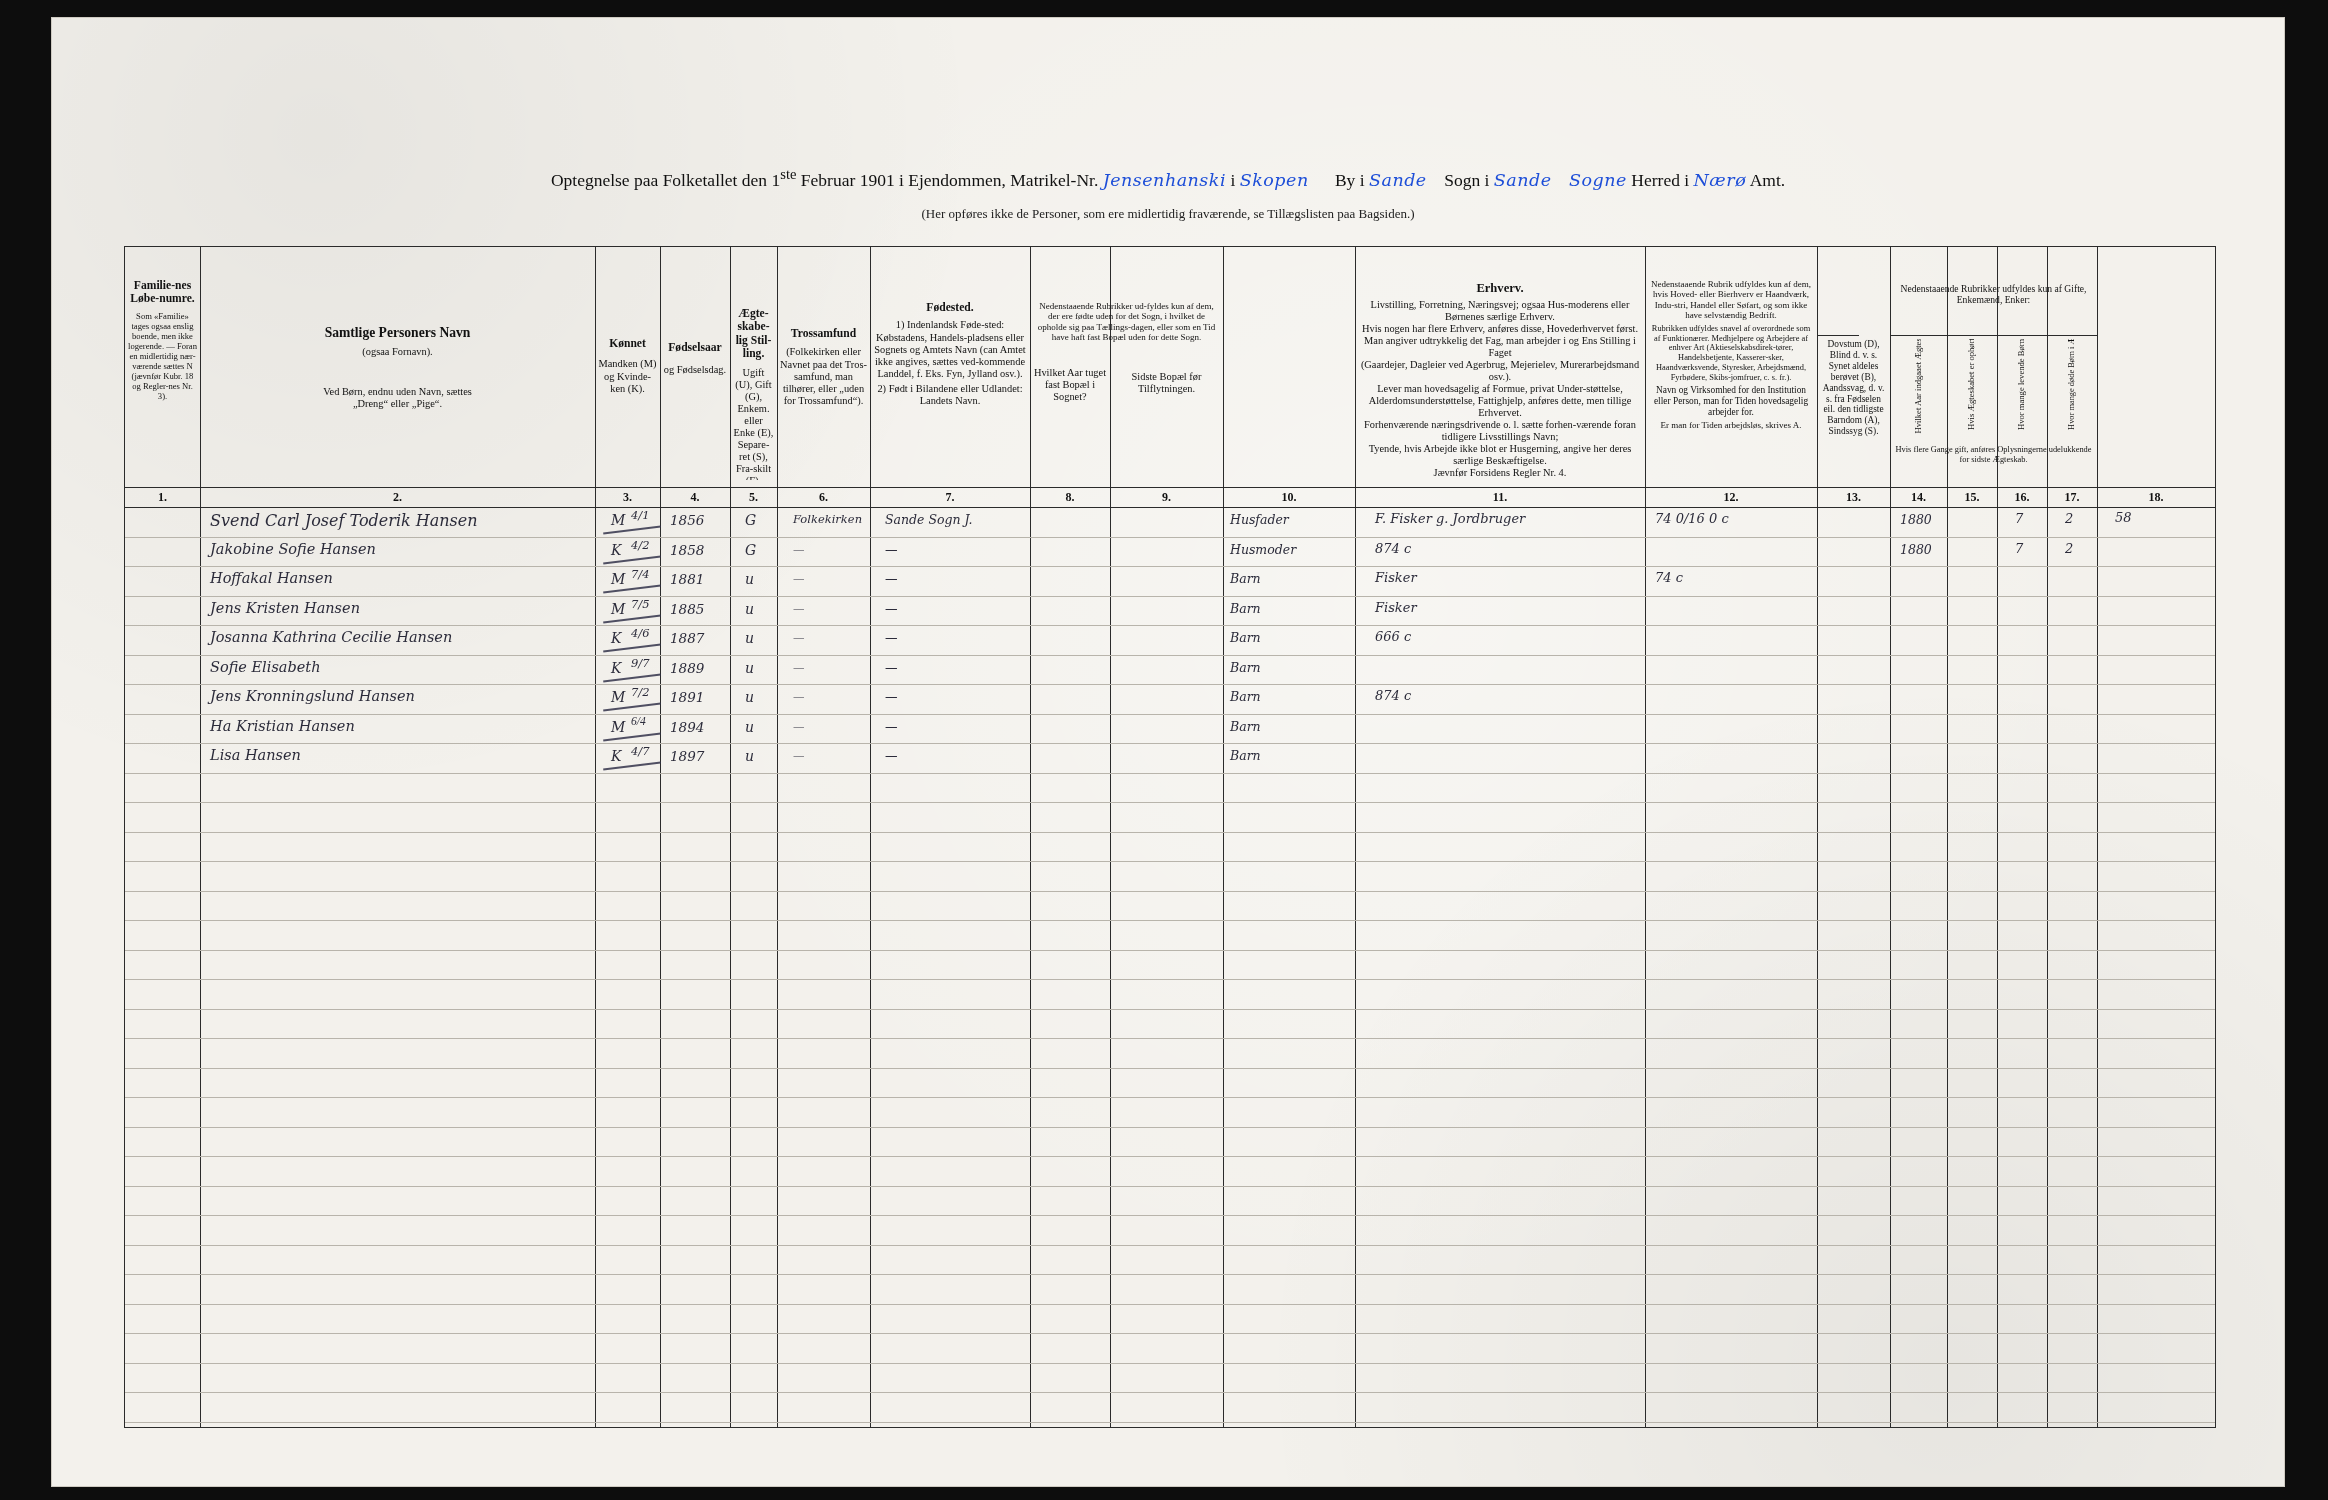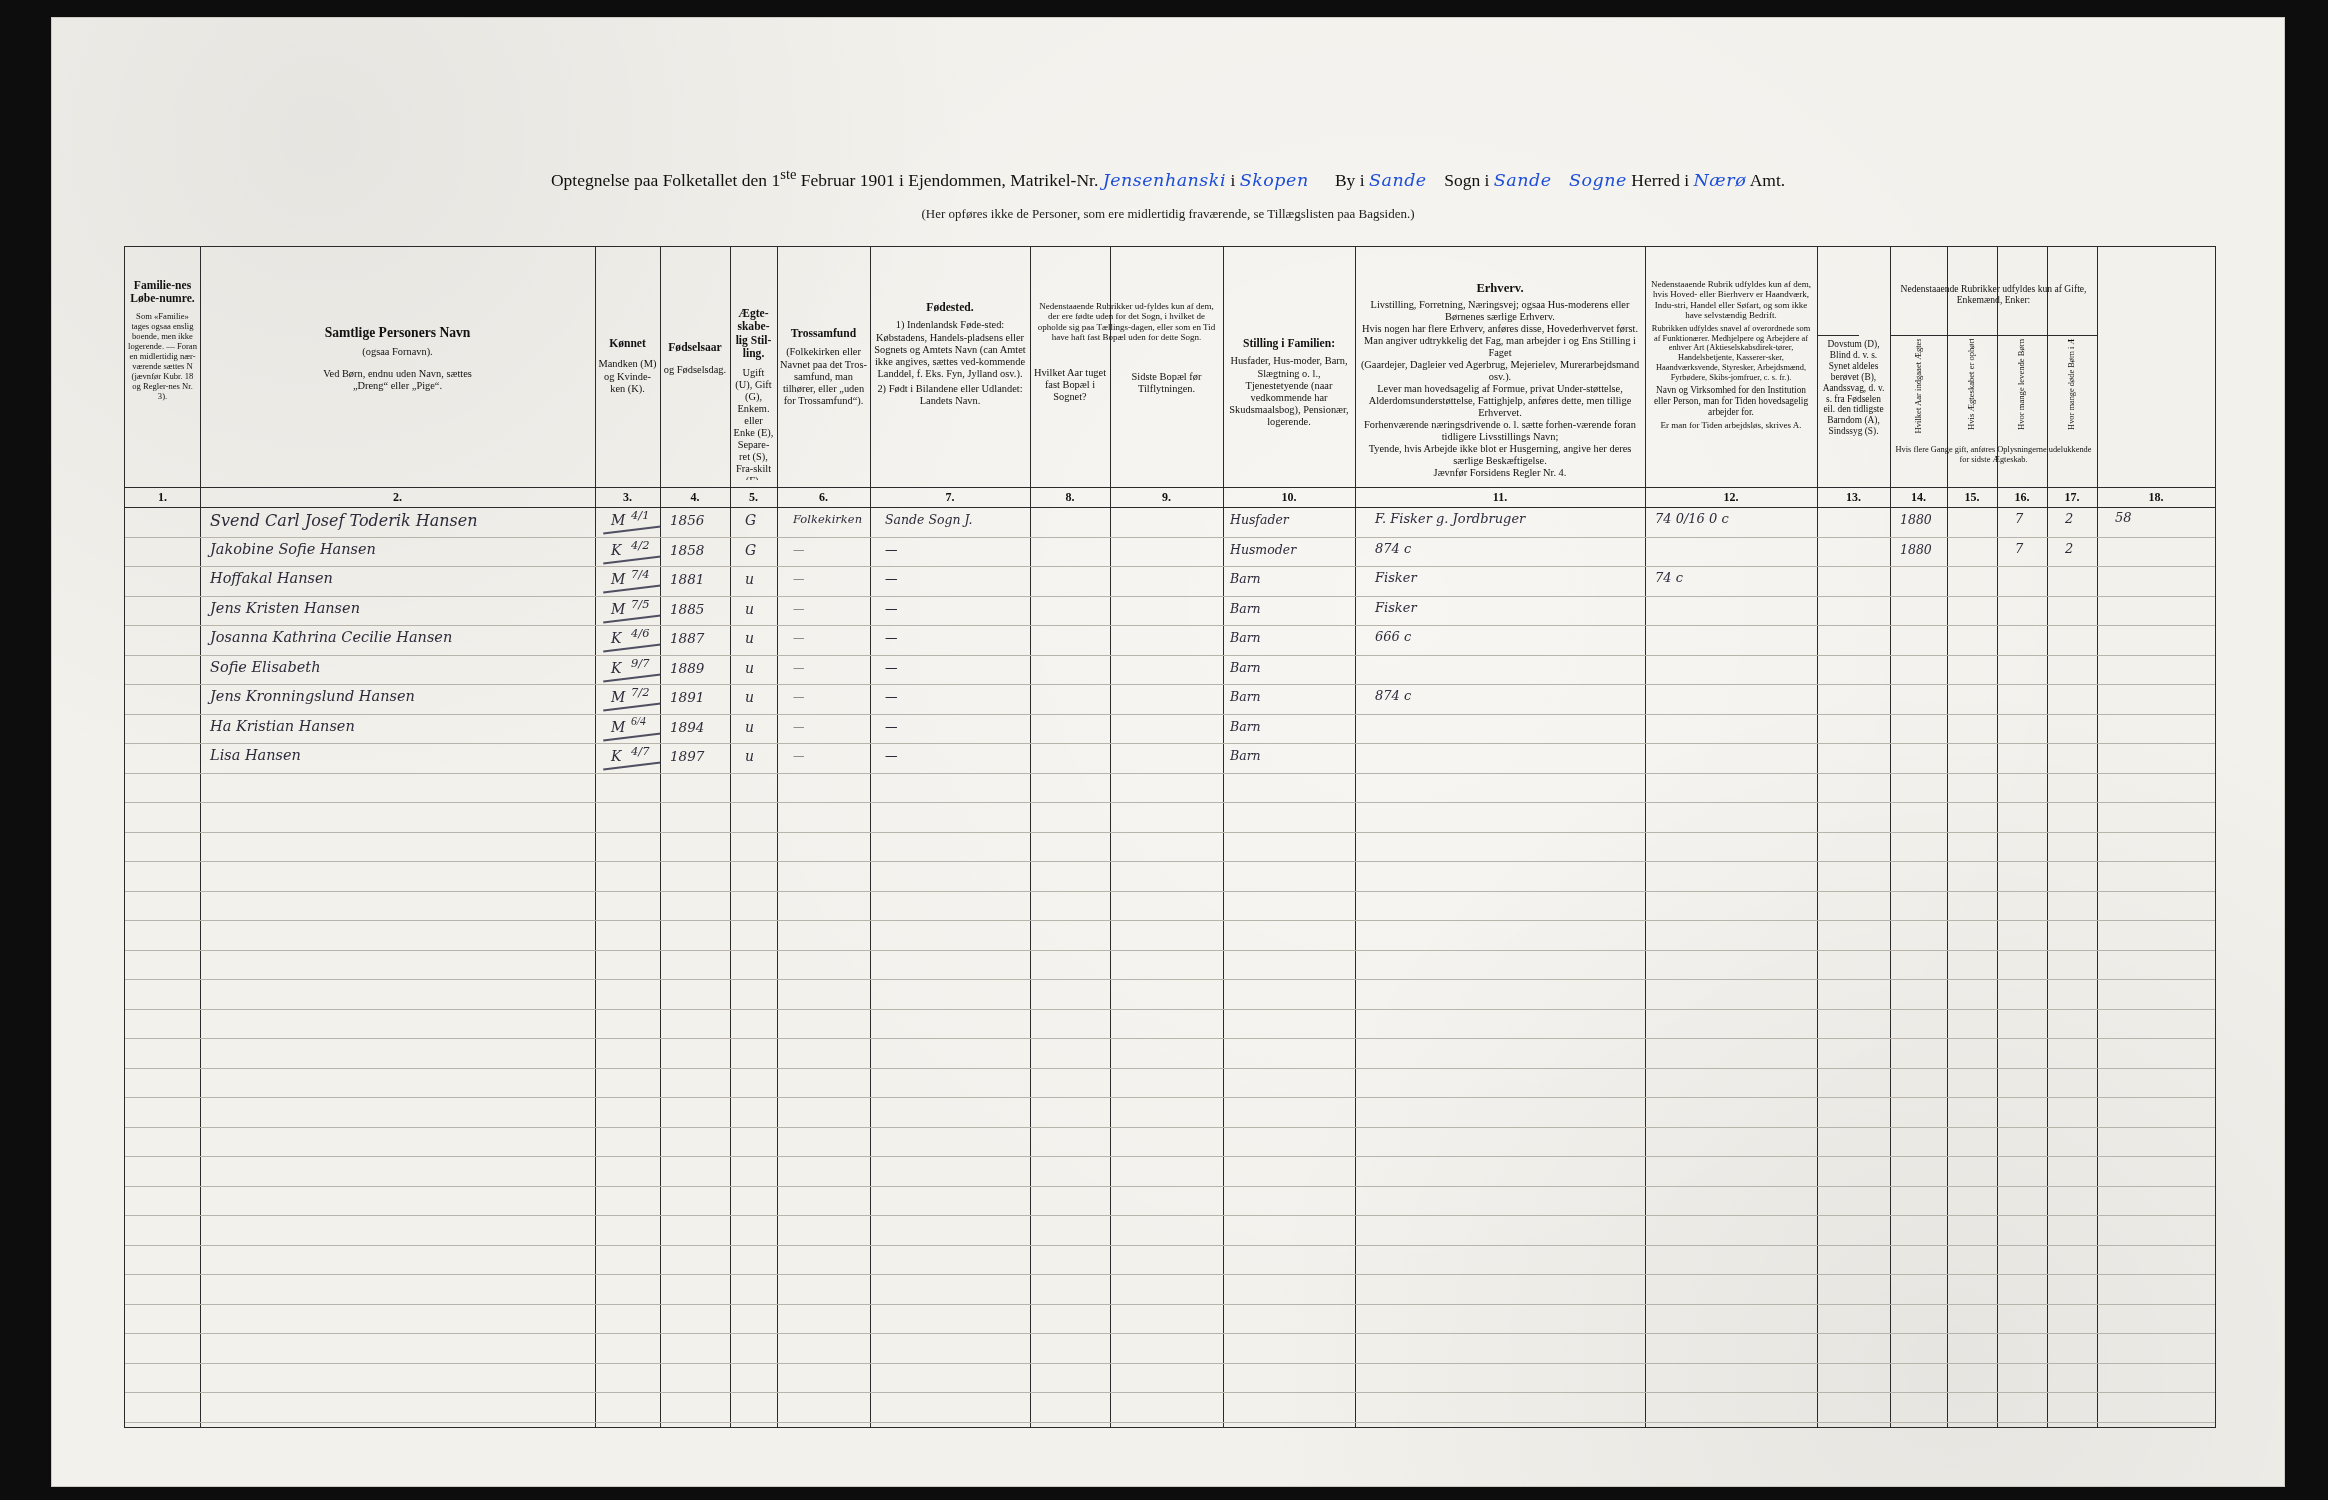--- a/index.html
+++ b/index.html
@@ -145,21 +145,21 @@
     <div class="hline" style="top:88px;left:1765px;right:118px;"></div>
 
     <div class="hcell" style="left:0;top:30px;width:75px;height:210px;">
       <b>Familie-nes Løbe-numre.</b>
       <div style="margin-top:6px;font-size:8.6px">Som «Familie» tages ogsaa enslig boende, men ikke logerende. — Foran en midlertidig nær-værende sættes N (jævnfør Kubr. 18 og Regler-nes Nr. 3).</div>
     </div>
 
     <div class="hcell" style="left:75px;top:76px;width:395px;height:120px;">
       <div class="nm">Samtlige Personers Navn</div>
       <div style="margin-top:5px">(ogsaa Fornavn).</div>
-      <div style="margin-top:10px">Ved Børn, endnu uden Navn, sættes</div>
+      <div style="margin-top:28px">Ved Børn, endnu uden Navn, sættes</div>
       <div>„Dreng“ eller „Pige“.</div>
     </div>
 
     <div class="hcell" style="left:470px;top:88px;width:65px;height:120px;">
       <b>Kønnet</b>
       <div style="margin-top:8px">Mandken (M) og Kvinde-ken (K).</div>
     </div>
 
     <div class="hcell" style="left:535px;top:92px;width:70px;height:110px;">
       <b>Fødselsaar</b>
@@ -187,24 +187,20 @@
     <div class="hcell" style="left:905px;top:52px;width:193px;height:56px;">
       <div style="font-size:9px">Nedenstaaende Rubrikker ud-fyldes kun af dem, der ere fødte uden for det Sogn, i hvilket de opholde sig paa Tællings-dagen, eller som en Tid have haft fast Bopæl uden for dette Sogn.</div>
     </div>
     <div class="hcell" style="left:905px;top:118px;width:80px;height:110px;">
       <div>Hvilket Aar tuget fast Bopæl i Sognet?</div>
     </div>
     <div class="hcell" style="left:985px;top:122px;width:113px;height:110px;">
       <div>Sidste Bopæl før Tilflytningen.</div>
     </div>
 
-    <div class="hcell" style="left:1098px;top:88px;width:132px;height:150px;">
-      <b>Stilling i Familien:</b>
-      <div style="margin-top:5px">Husfader, Hus-moder, Barn, Slægtning o. l., Tjenestetyende (naar vedkommende har Skudsmaalsbog), Pensionær, logerende.</div>
-    </div>
 
     <div class="hcell" style="left:1230px;top:32px;width:290px;height:205px;">
       <div class="big">Erhverv.</div>
       <div style="margin-top:3px">Livstilling, Forretning, Næringsvej; ogsaa Hus-moderens eller Børnenes særlige Erhverv.</div>
       <div>Hvis nogen har flere Erhverv, anføres disse, Hovederhvervet først.</div>
       <div>Man angiver udtrykkelig det Fag, man arbejder i og Ens Stilling i Faget</div>
       <div>(Gaardejer, Dagleier ved Agerbrug, Mejerielev, Murerarbejdsmand osv.).</div>
       <div>Lever man hovedsagelig af Formue, privat Under-støttelse, Alderdomsunderstøttelse, Fattighjelp, anføres dette, men tillige Erhvervet.</div>
       <div>Forhenværende næringsdrivende o. l. sætte forhen-værende foran tidligere Livsstillings Navn;</div>
       <div>Tyende, hvis Arbejde ikke blot er Husgerning, angive her deres særlige Beskæftigelse.</div>

